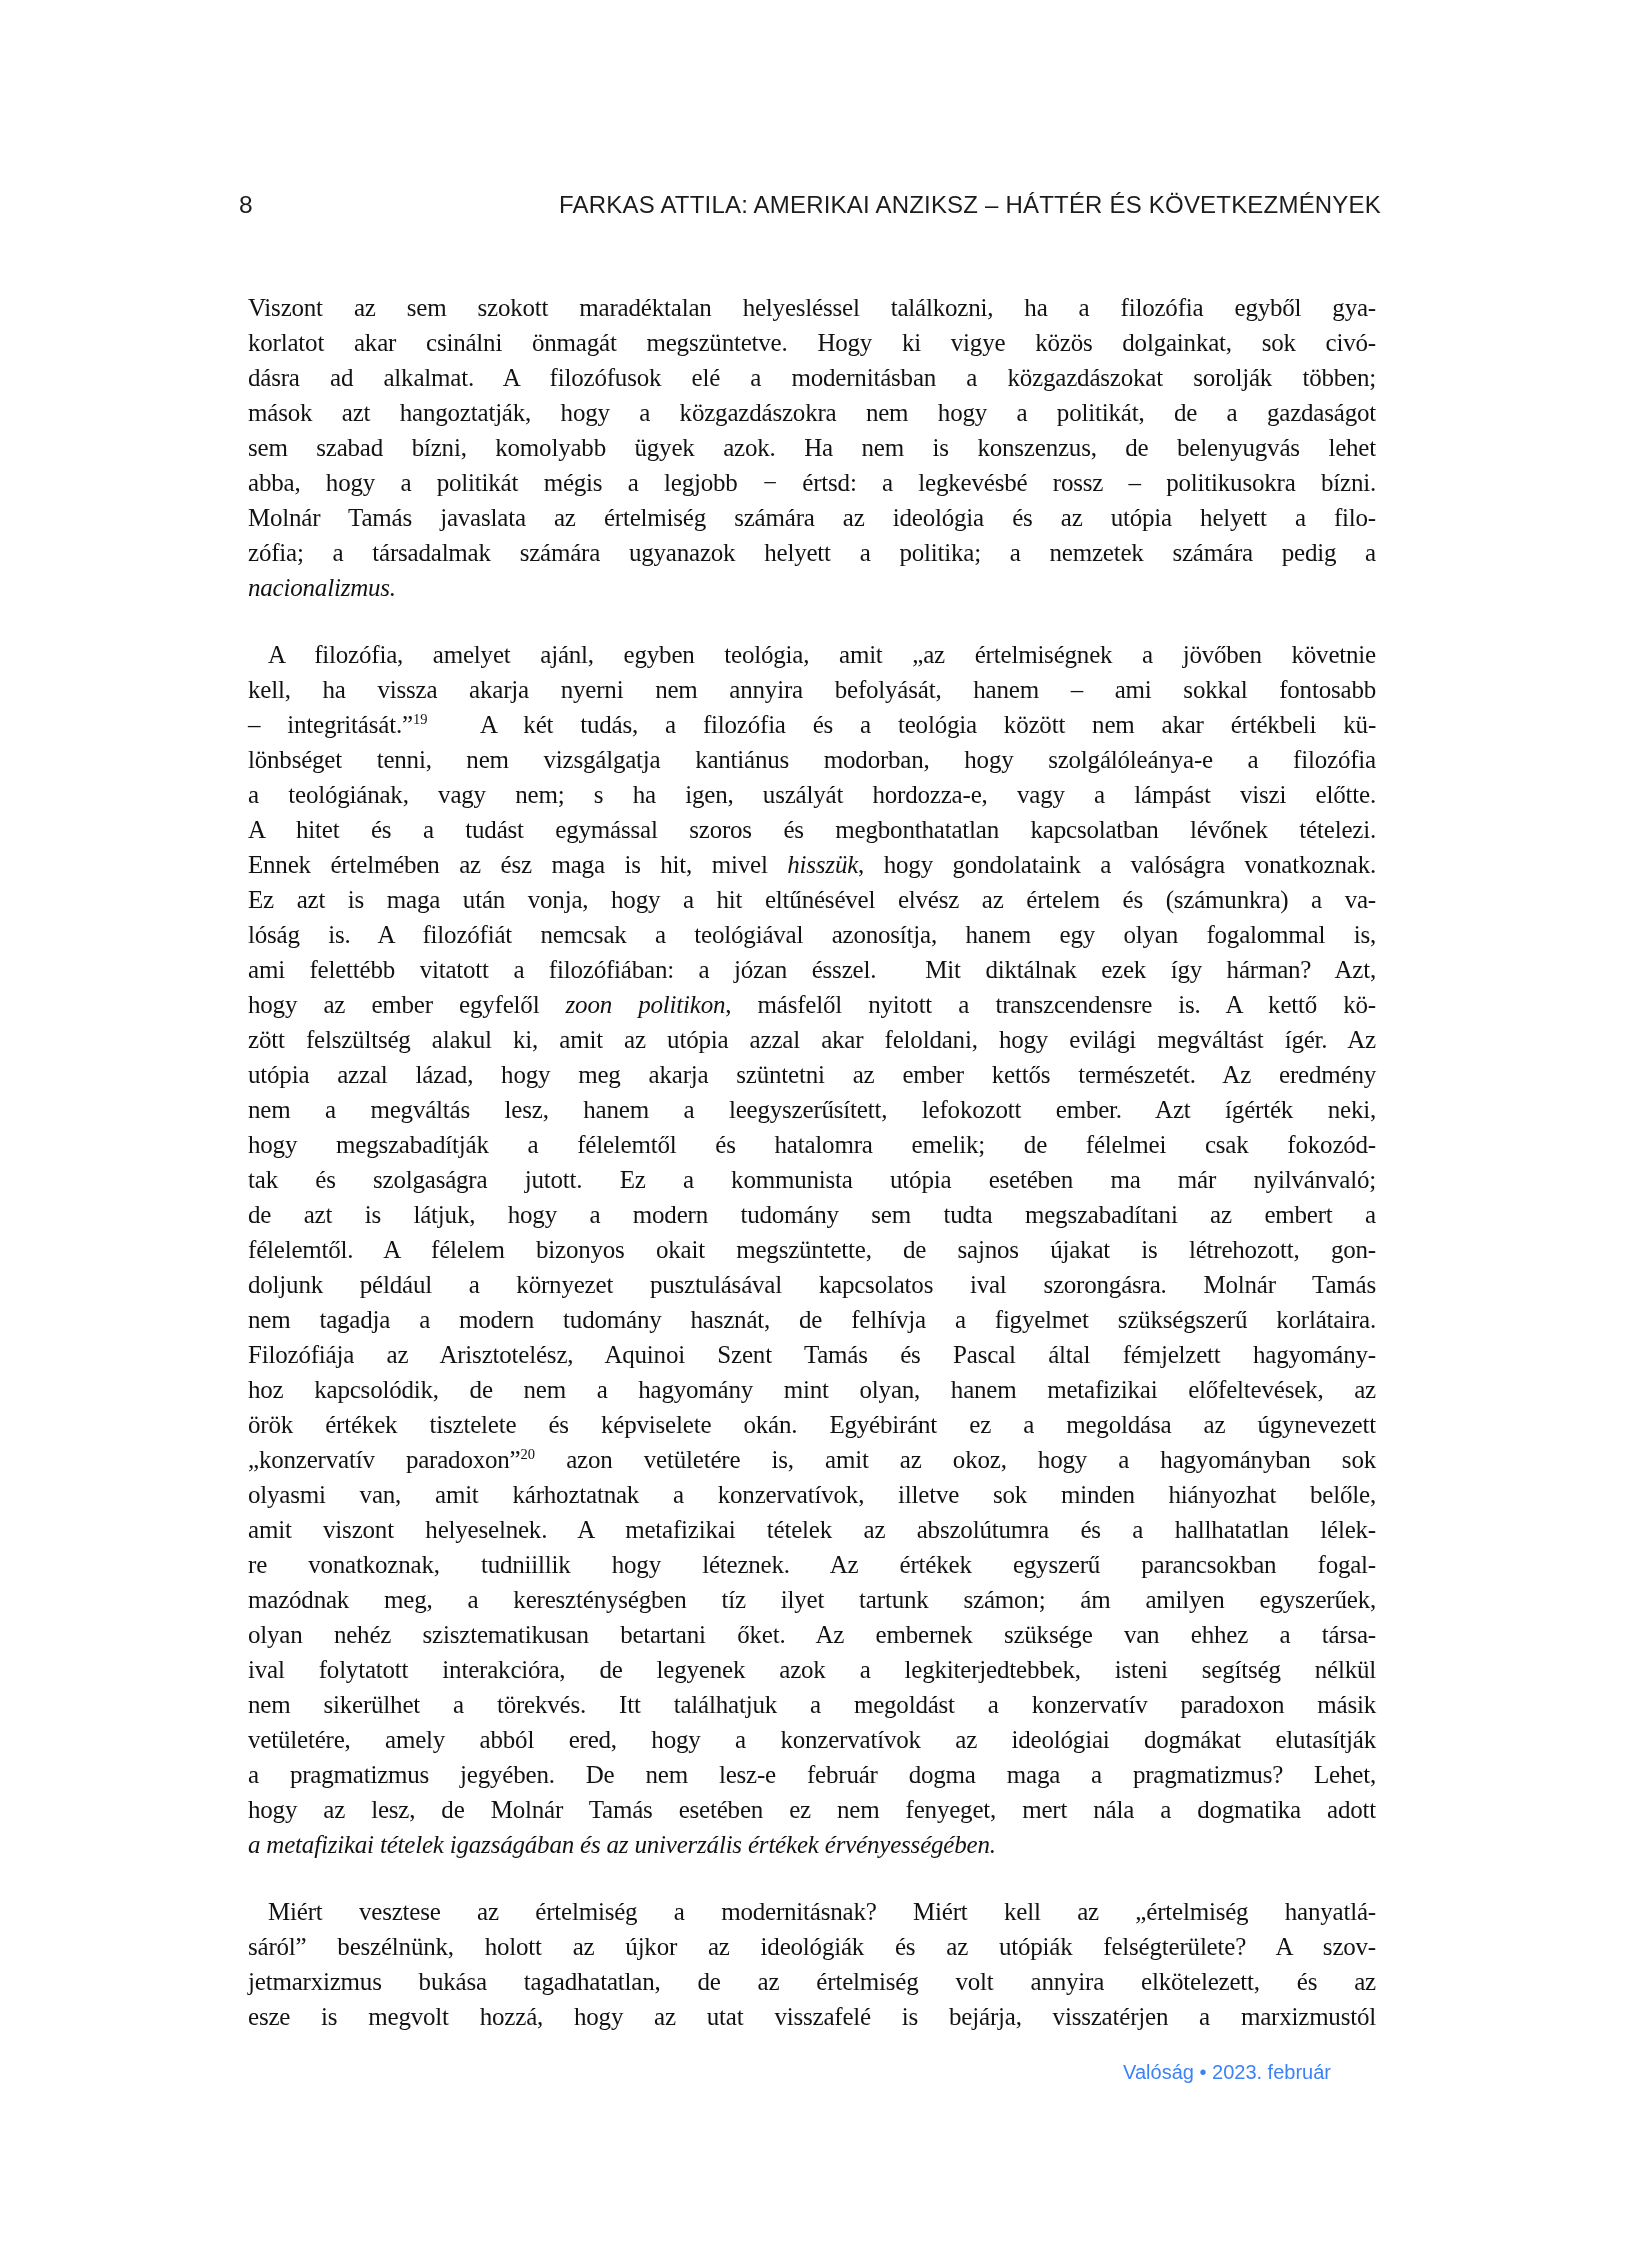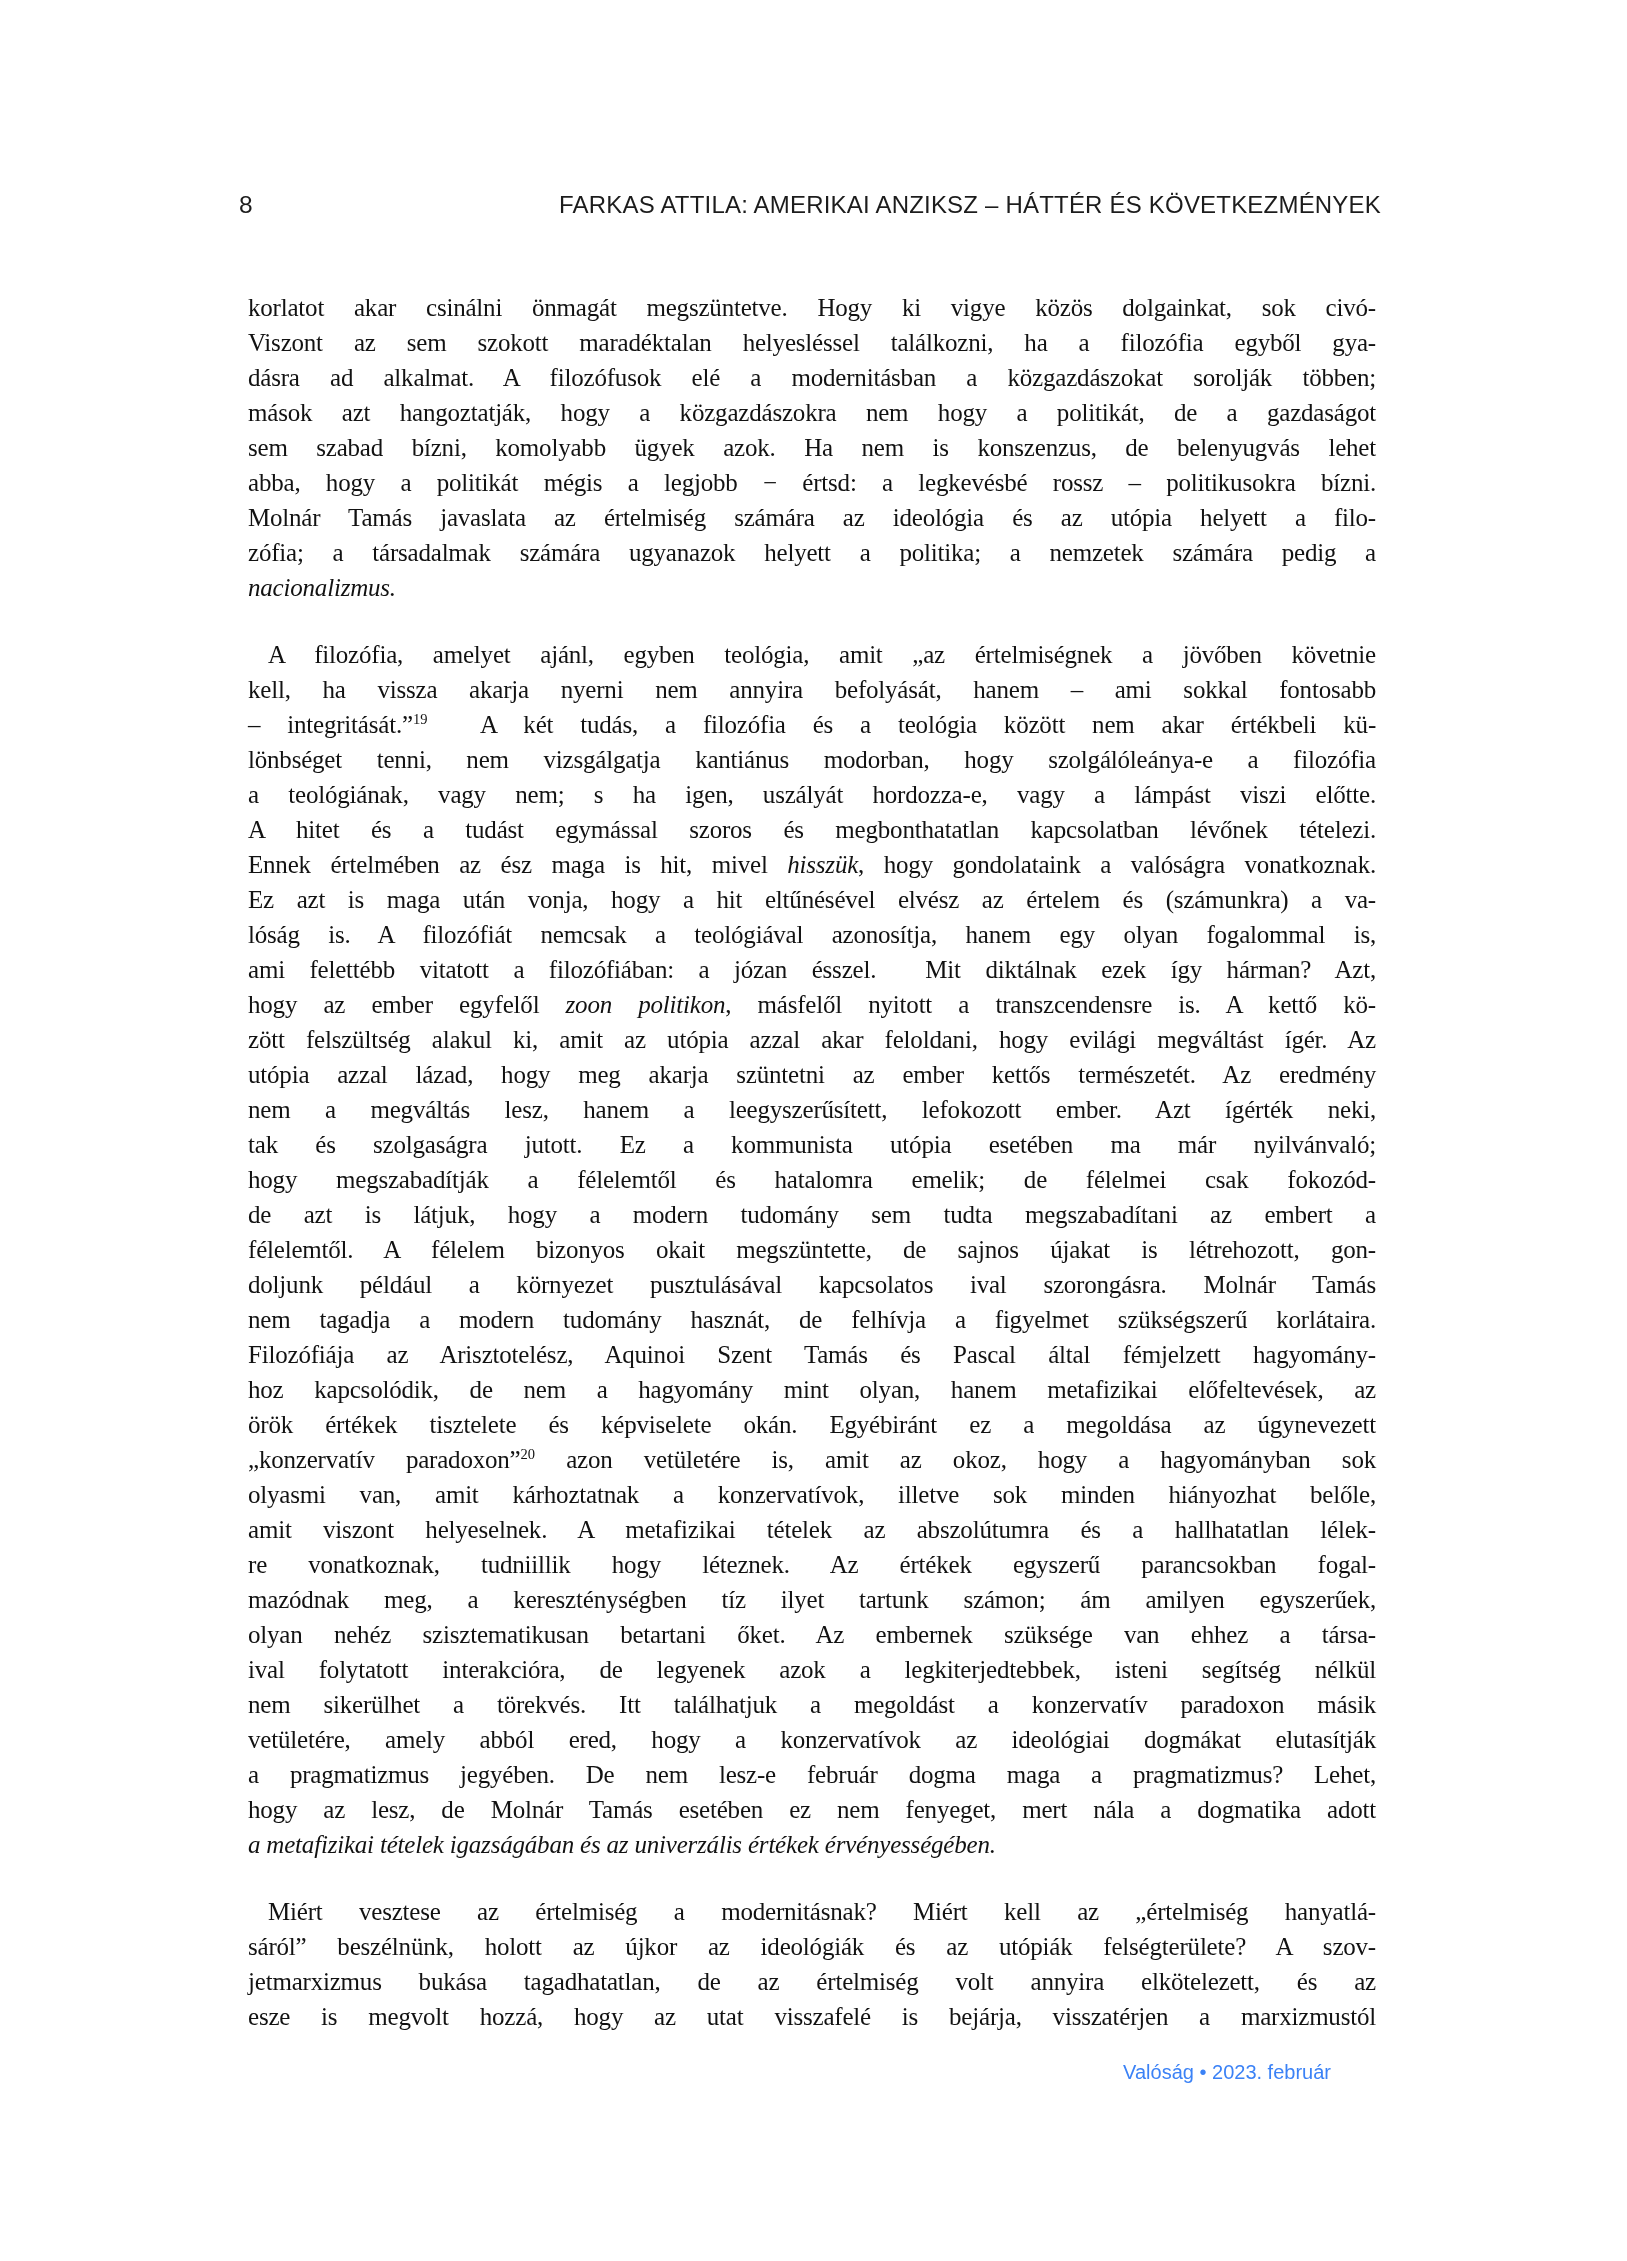--- a/index.html
+++ b/index.html
@@ -84,22 +84,22 @@
   }
 </style>
 </head>
 <body>
 
 <div id="document-page">
   <div id="page-number">8</div>
   <div id="running-header">FARKAS ATTILA: AMERIKAI ANZIKSZ – HÁTTÉR ÉS KÖVETKEZMÉNYEK</div>
 
   <div id="text-block">
+      <div class="line"><span>Viszont az sem szokott maradéktalan helyesléssel találkozni, ha a filozófia egyből gya-</span></div>
       <div class="line"><span>korlatot akar csinálni önmagát megszüntetve. Hogy ki vigye közös dolgainkat, sok civó-</span></div>
-      <div class="line"><span>Viszont az sem szokott maradéktalan helyesléssel találkozni, ha a filozófia egyből gya-</span></div>
       <div class="line"><span>dásra ad alkalmat. A filozófusok elé a modernitásban a közgazdászokat sorolják többen;</span></div>
       <div class="line"><span>mások azt hangoztatják, hogy a közgazdászokra nem hogy a politikát, de a gazdaságot</span></div>
       <div class="line"><span>sem szabad bízni, komolyabb ügyek azok. Ha nem is konszenzus, de belenyugvás lehet</span></div>
       <div class="line"><span>abba, hogy a politikát mégis a legjobb − értsd: a legkevésbé rossz – politikusokra bízni.</span></div>
       <div class="line"><span>Molnár Tamás javaslata az értelmiség számára az ideológia és az utópia helyett a filo-</span></div>
       <div class="line"><span>zófia; a társadalmak számára ugyanazok helyett a politika; a nemzetek számára pedig a</span></div>
       <div class="line para-end"><span>nacionalizmus.</span></div>
       <div class="line indent"><span>A filozófia, amelyet ajánl, egyben teológia, amit „az értelmiségnek a jövőben követnie</span></div>
       <div class="line"><span>kell, ha vissza akarja nyerni nem annyira befolyását, hanem – ami sokkal fontosabb</span></div>
       <div class="line"><span>– integritását.”</span><span class="sup">19</span><span>&nbsp; A két tudás, a filozófia és a teológia között nem akar értékbeli kü-</span></div>
@@ -107,22 +107,22 @@
       <div class="line"><span>a teológiának, vagy nem; s ha igen, uszályát hordozza-e, vagy a lámpást viszi előtte.</span></div>
       <div class="line"><span>A hitet és a tudást egymással szoros és megbonthatatlan kapcsolatban lévőnek tételezi.</span></div>
       <div class="line"><span>Ennek értelmében az ész maga is hit, mivel </span><span class="it">hisszük</span><span>, hogy gondolataink a valóságra vonatkoznak.</span></div>
       <div class="line"><span>Ez azt is maga után vonja, hogy a hit eltűnésével elvész az értelem és (számunkra) a va-</span></div>
       <div class="line"><span>lóság is. A filozófiát nemcsak a teológiával azonosítja, hanem egy olyan fogalommal is,</span></div>
       <div class="line"><span>ami felettébb vitatott a filozófiában: a józan ésszel.&nbsp; Mit diktálnak ezek így hárman? Azt,</span></div>
       <div class="line"><span>hogy az ember egyfelől </span><span class="it">zoon politikon</span><span>, másfelől nyitott a transzcendensre is. A kettő kö-</span></div>
       <div class="line"><span>zött felszültség alakul ki, amit az utópia azzal akar feloldani, hogy evilági megváltást ígér. Az</span></div>
       <div class="line"><span>utópia azzal lázad, hogy meg akarja szüntetni az ember kettős természetét. Az eredmény</span></div>
       <div class="line"><span>nem a megváltás lesz, hanem a leegyszerűsített, lefokozott ember. Azt ígérték neki,</span></div>
+      <div class="line"><span>hogy megszabadítják a félelemtől és hatalomra emelik; de félelmei csak fokozód-</span></div>
       <div class="line"><span>tak és szolgaságra jutott. Ez a kommunista utópia esetében ma már nyilvánvaló;</span></div>
-      <div class="line"><span>hogy megszabadítják a félelemtől és hatalomra emelik; de félelmei csak fokozód-</span></div>
       <div class="line"><span>de azt is látjuk, hogy a modern tudomány sem tudta megszabadítani az embert a</span></div>
       <div class="line"><span>félelemtől. A félelem bizonyos okait megszüntette, de sajnos újakat is létrehozott, gon-</span></div>
       <div class="line"><span>doljunk például a környezet pusztulásával kapcsolatos ival szorongásra. Molnár Tamás</span></div>
       <div class="line"><span>nem tagadja a modern tudomány hasznát, de felhívja a figyelmet szükségszerű korlátaira.</span></div>
       <div class="line"><span>Filozófiája az Arisztotelész, Aquinoi Szent Tamás és Pascal által fémjelzett hagyomány-</span></div>
       <div class="line"><span>hoz kapcsolódik, de nem a hagyomány mint olyan, hanem metafizikai előfeltevések, az</span></div>
       <div class="line"><span>örök értékek tisztelete és képviselete okán. Egyébiránt ez a megoldása az úgynevezett</span></div>
       <div class="line"><span>„konzervatív paradoxon”</span><span class="sup">20</span><span> azon vetületére is, amit az okoz, hogy a hagyományban sok</span></div>
       <div class="line"><span>olyasmi van, amit kárhoztatnak a konzervatívok, illetve sok minden hiányozhat belőle,</span></div>
       <div class="line"><span>amit viszont helyeselnek. A metafizikai tételek az abszolútumra és a hallhatatlan lélek-</span></div>

